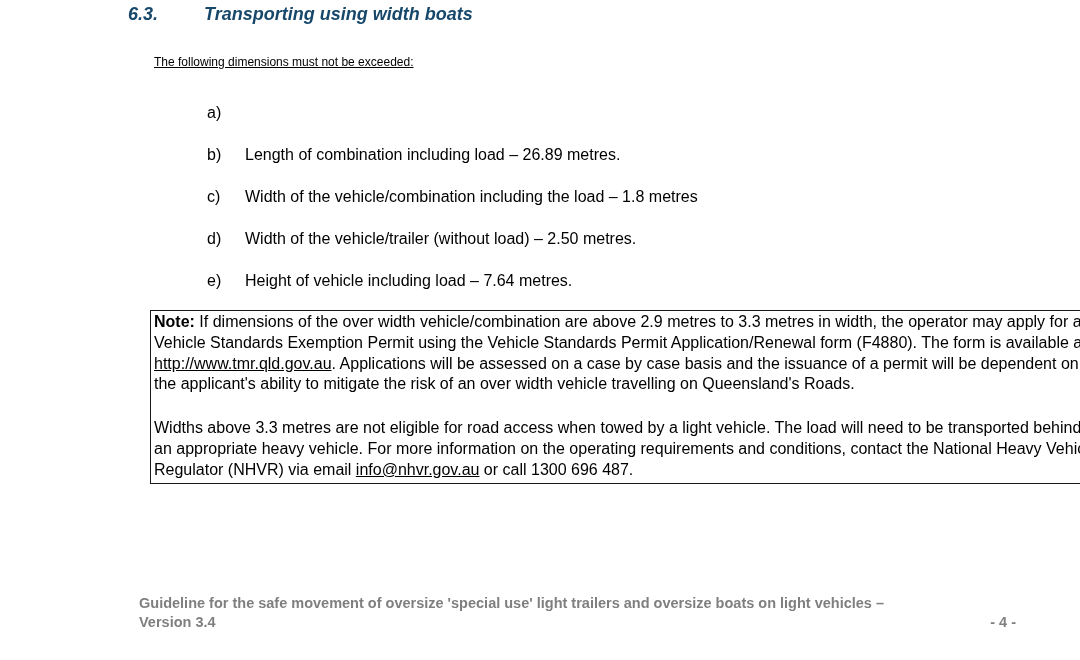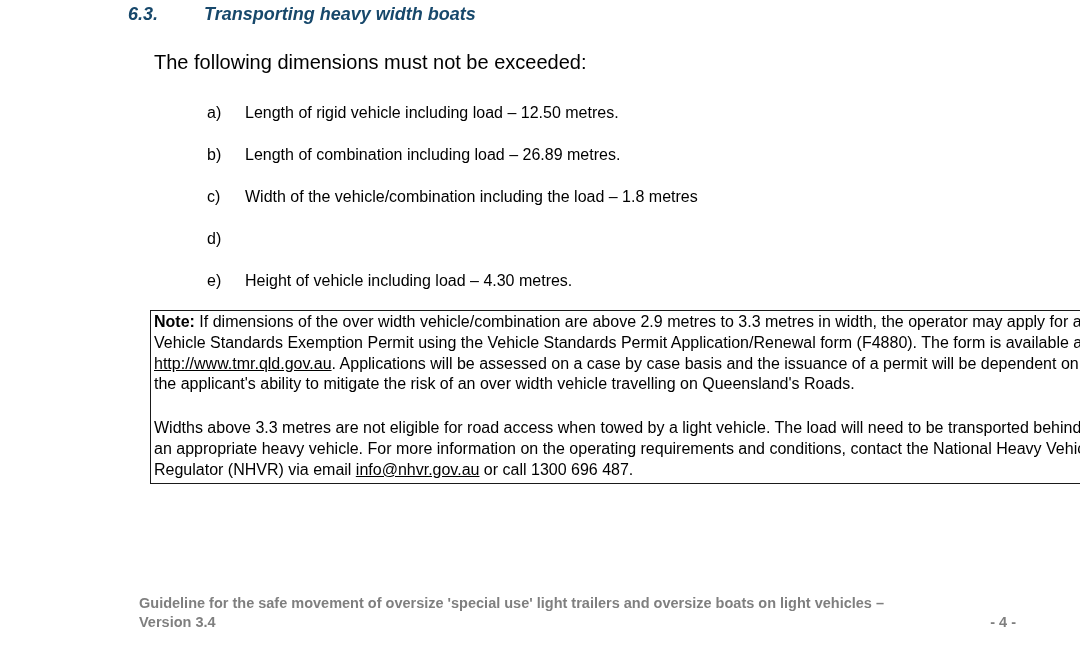--- a/index.html
+++ b/index.html
@@ -35,22 +35,23 @@
   }
   .heading .h-num {
     width: 76px;
     flex-shrink: 0;
   }
   .intro {
     position: absolute;
     left: 154px;
     top: 52px;
     margin: 0;
-    font-size: 20px;
+    font-size: 12px;
     line-height: 20px;
+    text-decoration: underline;
   }
   .dim-list {
     position: absolute;
     left: 207px;
     top: 103px;
     margin: 0;
     padding: 0;
     list-style: none;
     font-size: 16px;
   }
@@ -106,44 +107,44 @@
     white-space: nowrap;
   }
 </style>
 </head>
 <body>
 
 <div class="page">
 
   <h2 class="heading">
     <span class="h-num">6.3.</span>
-    <span class="h-title">Transporting heavy width boats</span>
+    <span class="h-title">Transporting using width boats</span>
   </h2>
 
   <p class="intro">The following dimensions must not be exceeded:</p>
 
   <ol class="dim-list">
     <li class="dim-item">
       <span class="dim-label">a)</span>
-      <span class="dim-text">Length of rigid vehicle including load – 12.50 metres.</span>
     </li>
     <li class="dim-item">
       <span class="dim-label">b)</span>
       <span class="dim-text">Length of combination including load – 26.89 metres.</span>
     </li>
     <li class="dim-item">
       <span class="dim-label">c)</span>
       <span class="dim-text">Width of the vehicle/combination including the load – 1.8 metres</span>
     </li>
     <li class="dim-item">
       <span class="dim-label">d)</span>
+      <span class="dim-text">Width of the vehicle/trailer (without load) – 2.50 metres.</span>
     </li>
     <li class="dim-item">
       <span class="dim-label">e)</span>
-      <span class="dim-text">Height of vehicle including load – 4.30 metres.</span>
+      <span class="dim-text">Height of vehicle including load – 7.64 metres.</span>
     </li>
   </ol>
 
   <div class="note-box">
     <p class="note-para"><b>Note:</b><span> If dimensions of the over width vehicle/combination are above 2.9 metres to 3.3 metres in width, the operator may apply for a Vehicle Standards Exemption Permit using the Vehicle Standards Permit Application/Renewal form (F4880). The form is available at </span><a class="doclink">http://www.tmr.qld.gov.au</a><span>. Applications will be assessed on a case by case basis and the issuance of a permit will be dependent on the applicant's ability to mitigate the risk of an over width vehicle travelling on Queensland's Roads.</span></p>
     <p class="note-para"><span>Widths above 3.3 metres are not eligible for road access when towed by a light vehicle. The load will need to be transported behind an appropriate heavy vehicle. For more information on the operating requirements and conditions, contact the National Heavy Vehicle Regulator (NHVR) via email </span><a class="doclink">info@nhvr.gov.au</a><span> or call 1300 696 487.</span></p>
   </div>
 
   <div class="footer">
     <div class="footer-text">Guideline for the safe movement of oversize 'special use' light trailers and oversize boats on light vehicles – Version 3.4</div>

